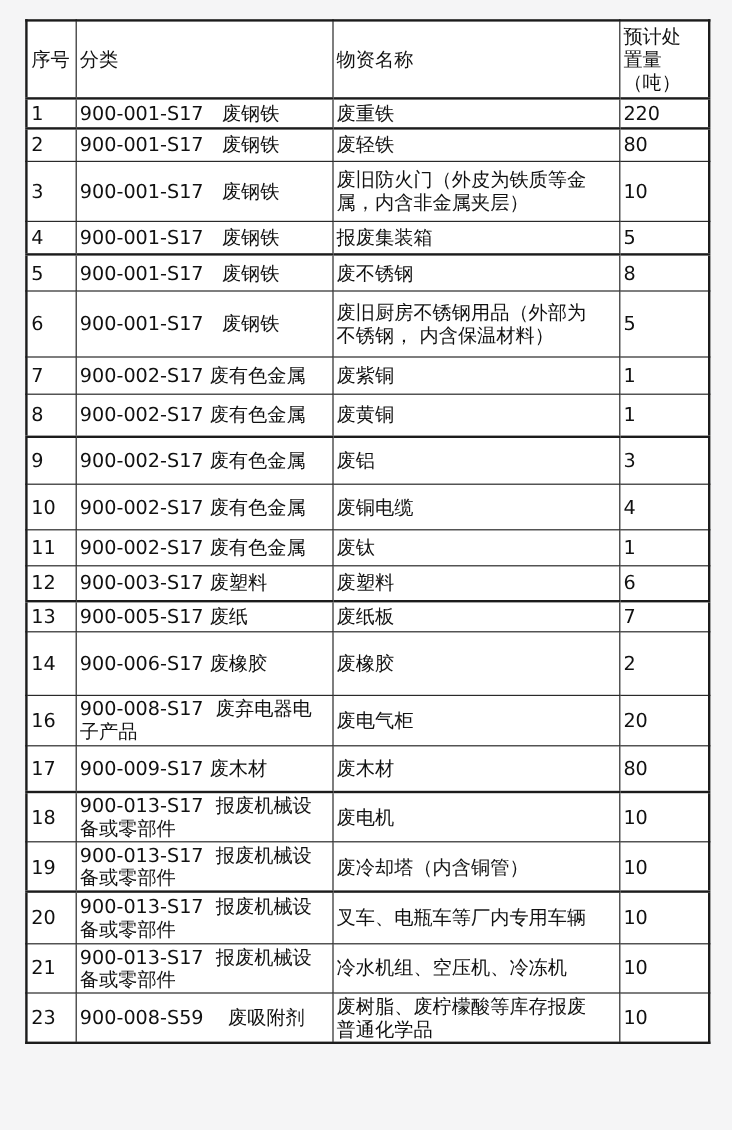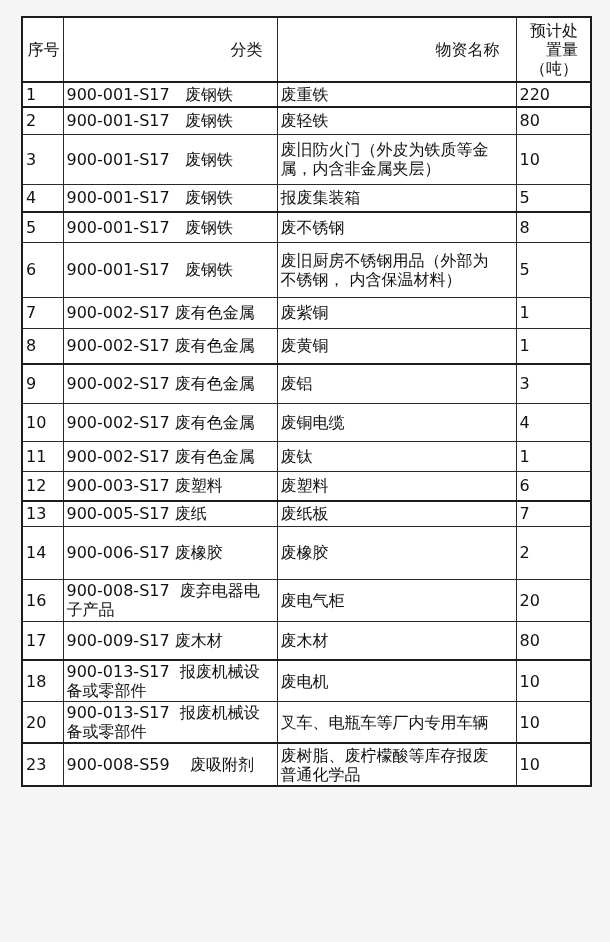--- a/index.html
+++ b/index.html
@@ -40,21 +40,21 @@
     white-space: pre-wrap;
     overflow-wrap: break-word;
     word-break: normal;
     overflow: hidden;
   }
   td.cell-category, th.col-category { padding-right: 14px; }
   td.cell-name,     th.col-name     { padding-right: 16px; }
   td.cell-qty,      th.col-qty      { padding-right: 12px; }
 
   thead tr { height: 65px; }
-  thead th { border-bottom: 2px solid #1c1c1c; text-align: right; }
+  thead th { border-bottom: 2px solid #1c1c1c; }
 
   tbody tr:nth-child(1)  { height: 25px; }
   tbody tr:nth-child(2)  { height: 27px; }
   tbody tr:nth-child(3)  { height: 50px; }
   tbody tr:nth-child(4)  { height: 28px; }
   tbody tr:nth-child(5)  { height: 30px; }
   tbody tr:nth-child(6)  { height: 55px; }
   tbody tr:nth-child(7)  { height: 31px; }
   tbody tr:nth-child(8)  { height: 36px; }
   tbody tr:nth-child(9)  { height: 39px; }
@@ -198,23 +198,35 @@
         <td class="cell-name">废木材</td>
         <td class="cell-qty">80</td>
       </tr>
       <tr>
         <td class="cell-no">18</td>
         <td class="cell-category">900-013-S17  报废机械设备或零部件</td>
         <td class="cell-name">废电机</td>
         <td class="cell-qty">10</td>
       </tr>
       <tr>
+        <td class="cell-no">19</td>
+        <td class="cell-category">900-013-S17  报废机械设备或零部件</td>
+        <td class="cell-name">废冷却塔（内含铜管）</td>
+        <td class="cell-qty">10</td>
+      </tr>
+      <tr>
         <td class="cell-no">20</td>
         <td class="cell-category">900-013-S17  报废机械设备或零部件</td>
         <td class="cell-name">叉车、电瓶车等厂内专用车辆</td>
+        <td class="cell-qty">10</td>
+      </tr>
+      <tr>
+        <td class="cell-no">21</td>
+        <td class="cell-category">900-013-S17  报废机械设备或零部件</td>
+        <td class="cell-name">冷水机组、空压机、冷冻机</td>
         <td class="cell-qty">10</td>
       </tr>
       <tr>
         <td class="cell-no">23</td>
         <td class="cell-category">900-008-S59    废吸附剂</td>
         <td class="cell-name">废树脂、废柠檬酸等库存报废普通化学品</td>
         <td class="cell-qty">10</td>
       </tr>
     </tbody>
   </table>

